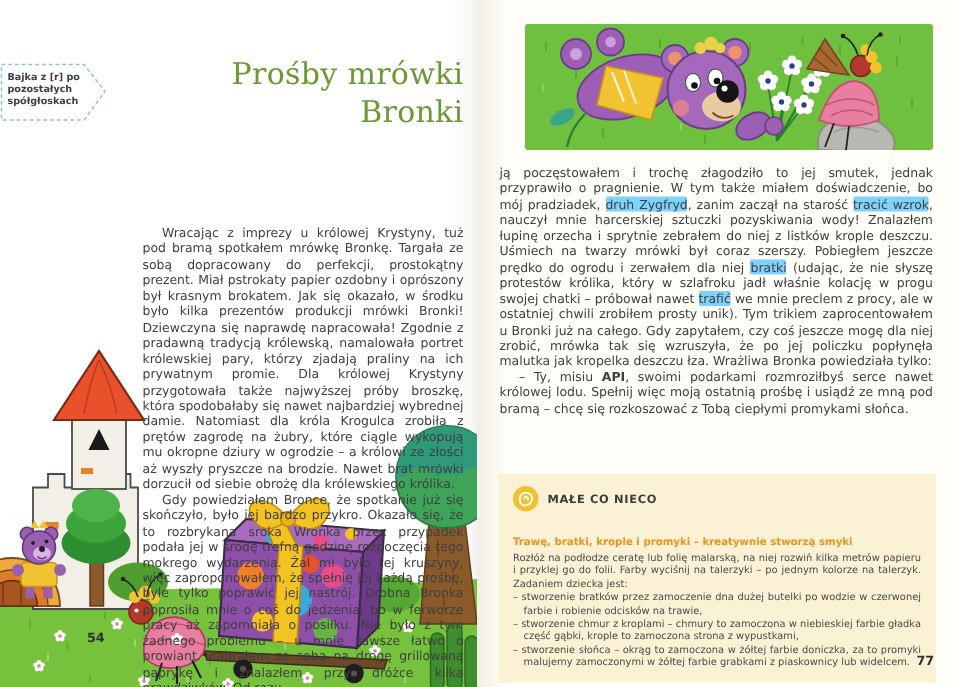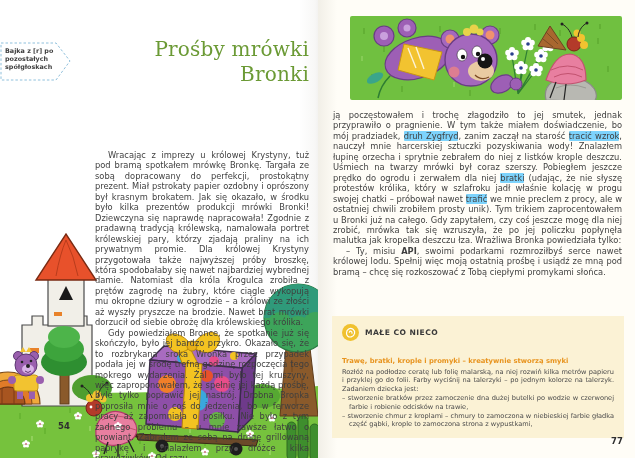--- a/index.html
+++ b/index.html
@@ -305,17 +305,18 @@
           <svg width="17" height="17" viewBox="0 0 17 17">
             <path d="M4.5,9 C4.5,5.2 8.2,3.2 11,5.2 C13.8,7.2 13,11.8 9.2,12.8 C6.4,13.6 4.5,11.8 4.5,9 M7.3,8.2 C8.2,6.4 10.2,7.2 10,9.2" stroke="#ffffff" stroke-width="1.2" fill="none" stroke-linecap="round"></path>
           </svg>
         </div>
         <div class="ab-title">MAŁE CO NIECO</div>
       </div>
       <p class="ab-sub">Trawę, bratki, krople i promyki – kreatywnie stworzą smyki</p>
       <p class="ab-text">Rozłóż na podłodze ceratę lub folię malarską, na niej rozwiń kilka metrów papieru i przyklej go do folii. Farby wyciśnij na talerzyki – po jednym kolorze na talerzyk. Zadaniem dziecka jest:</p>
       <div class="ab-bullet">– stworzenie bratków przez zamoczenie dna dużej butelki po wodzie w czerwonej farbie i robienie odcisków na trawie,</div>
       <div class="ab-bullet">– stworzenie chmur z kroplami – chmury to zamoczona w niebieskiej farbie gładka część gąbki, krople to zamoczona strona z wypustkami,</div>
+      <div class="ab-bullet">– stworzenie słońca – okrąg to zamoczona w żółtej farbie doniczka, za to promyki malujemy zamoczonymi w żółtej farbie grabkami z piaskownicy lub widelcem.</div>
     </div>
 
     <div class="page-num right">77</div>
   </div>
 </div>
 
 </body></html>

